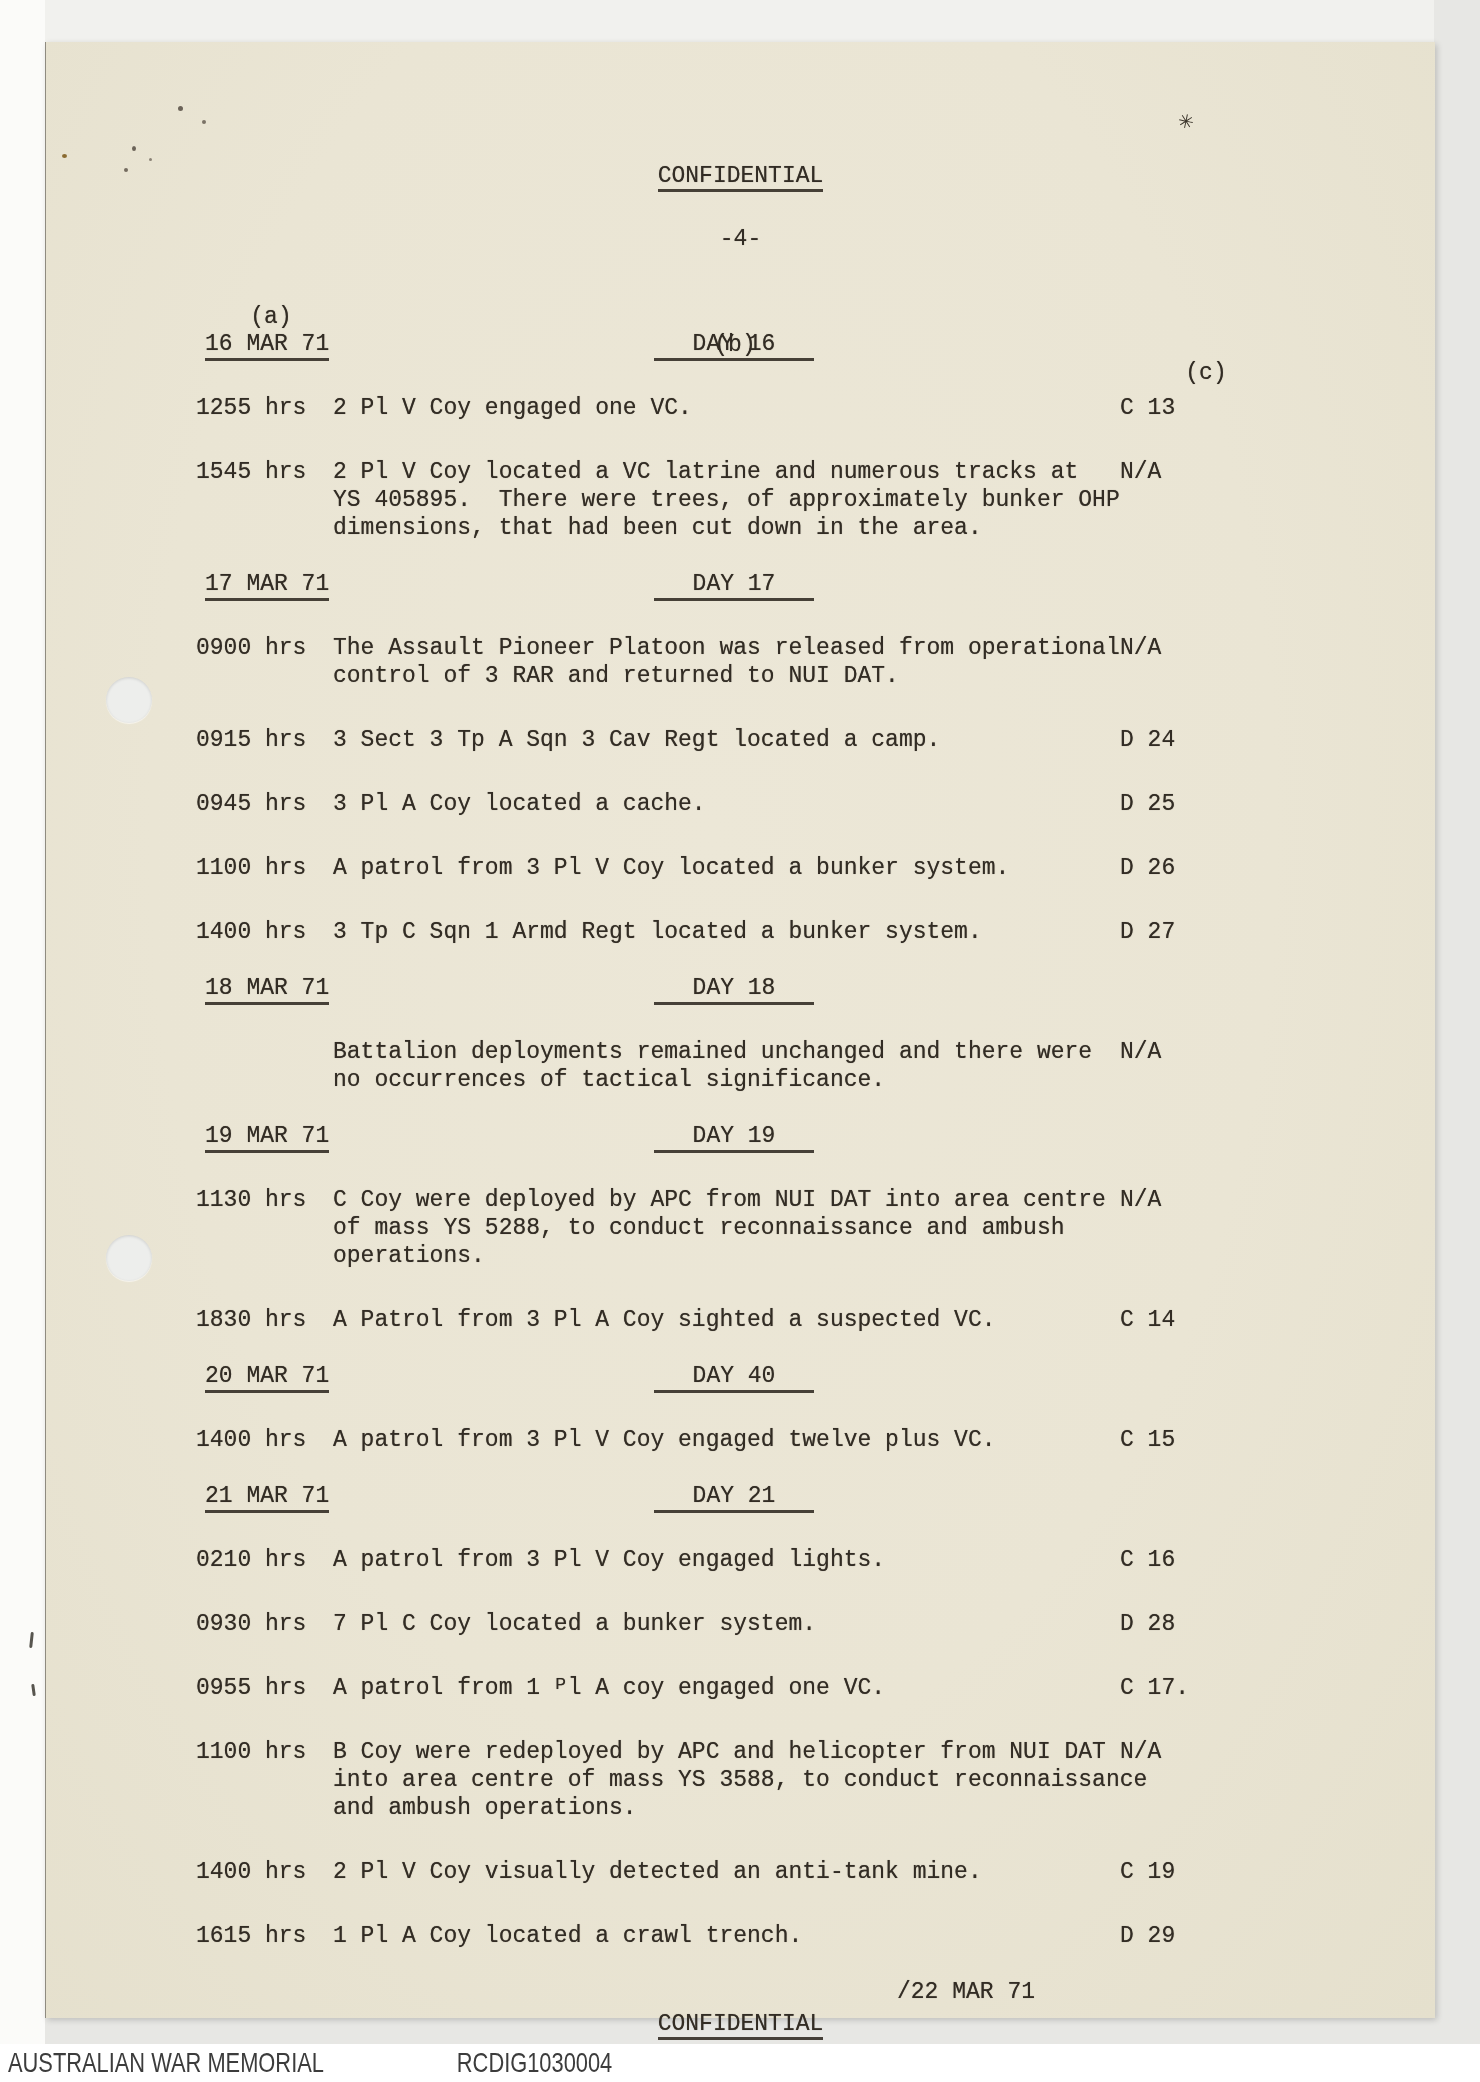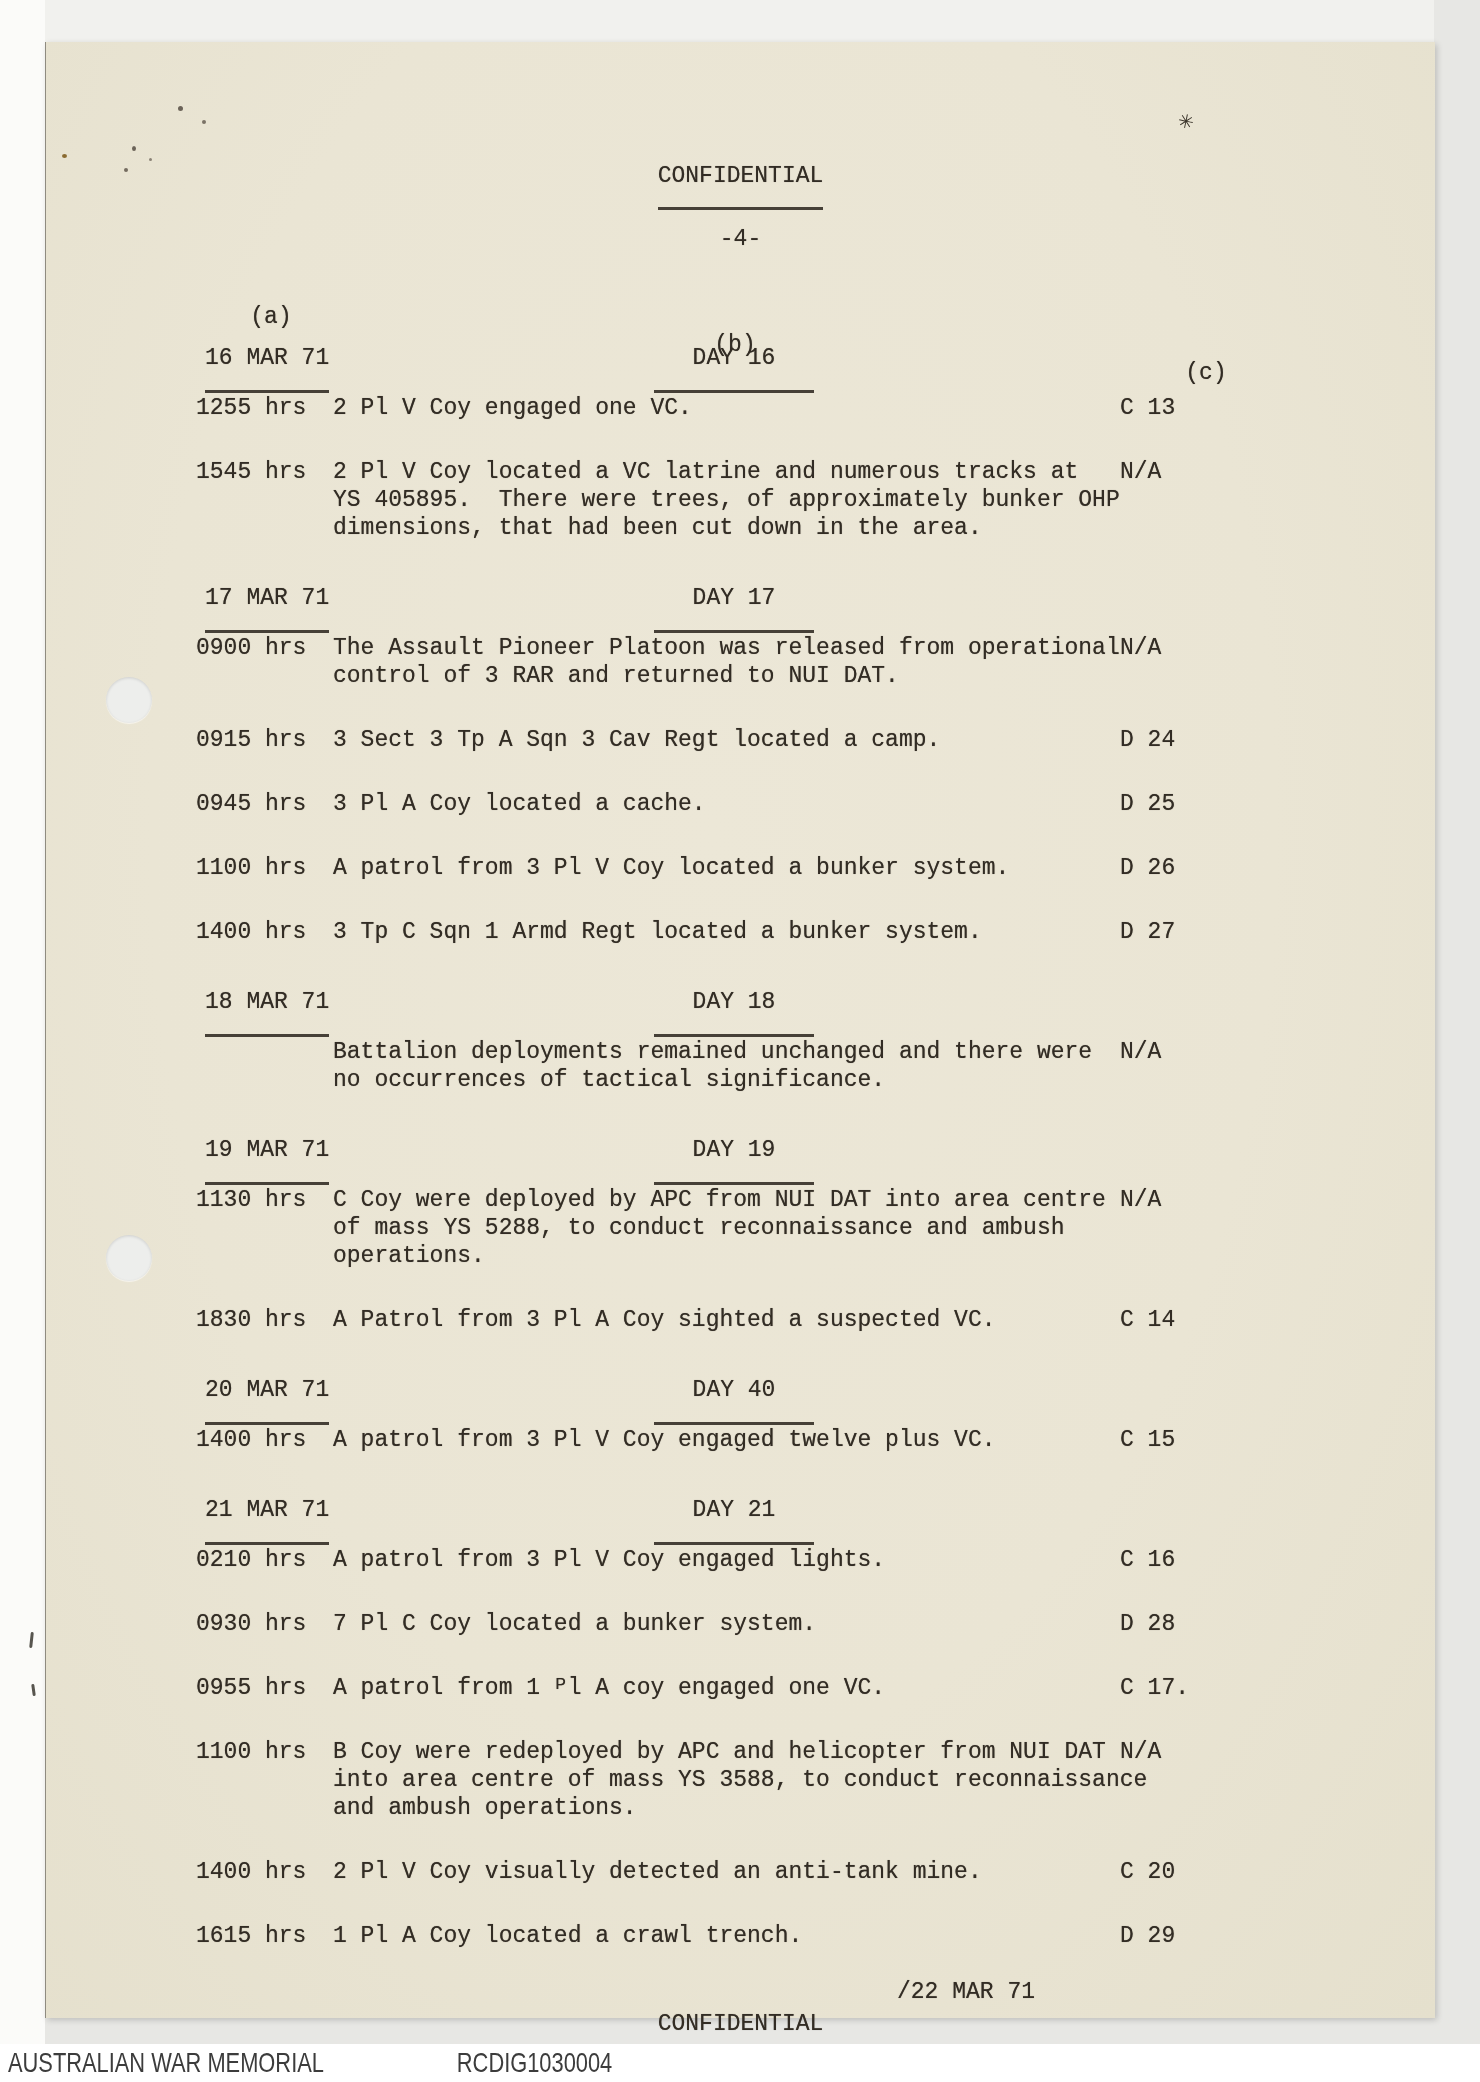--- a/index.html
+++ b/index.html
@@ -18,21 +18,21 @@
     box-shadow:2px 2px 6px rgba(0,0,0,0.18);
   }
 
   
   .tw{
     font-family:"Liberation Mono","DejaVu Sans Mono",monospace;
     font-size:23px;line-height:28px;color:#322c24;
     text-shadow:0 0 0.7px rgba(50,44,36,0.65);
     white-space:pre;
   }
-  .u{border-bottom:3px solid rgba(47,41,33,0.88);padding-bottom:18px;margin-top:14px;}
+  .u{border-bottom:3px solid rgba(47,41,33,0.88);padding-bottom:0;}
 
   .content{position:absolute;left:0;top:0;width:100%;padding-top:120px;}
   .c-header,.c-footer{text-align:center;height:28px;}
   .page-num{text-align:center;height:28px;margin-top:35px;}
   .col-heads{position:relative;height:28px;margin-top:22px;}
   .col-heads span{position:absolute;width:50px;text-align:center;display:inline-block;}
   .col-a{left:200px;} .col-b{left:664px;} .col-c{left:1135px;}
 
   .sections{margin-top:27px;}
   .sec-head{position:relative;height:28px;margin-bottom:28px;}
@@ -238,21 +238,21 @@
 
   <div class="entry">
     <span class="time tw">1100 hrs</span>
     <div class="desc tw"><div class="line">B Coy were redeployed by APC and helicopter from NUI DAT</div><div class="line">into area centre of mass YS 3588, to conduct reconnaissance</div><div class="line">and ambush operations.</div></div>
     <span class="ref tw">N/A</span>
   </div>
 
   <div class="entry">
     <span class="time tw">1400 hrs</span>
     <div class="desc tw"><div class="line">2 Pl V Coy visually detected an anti-tank mine.</div></div>
-    <span class="ref tw">C 20</span>
+    <span class="ref tw">C 19</span>
   </div>
 
   <div class="entry">
     <span class="time tw">1615 hrs</span>
     <div class="desc tw"><div class="line">1 Pl A Coy located a crawl trench.</div></div>
     <span class="ref tw">D 29</span>
   </div>
 </div>
   </section>
 </div>

